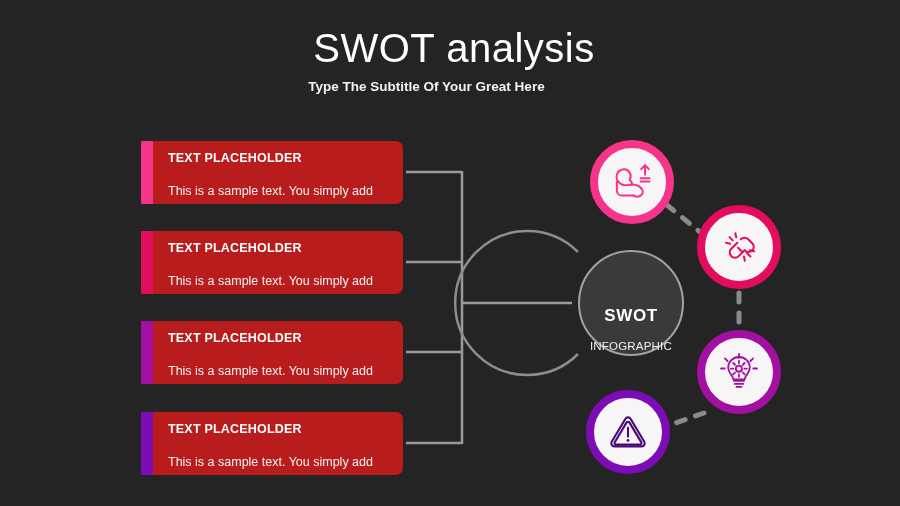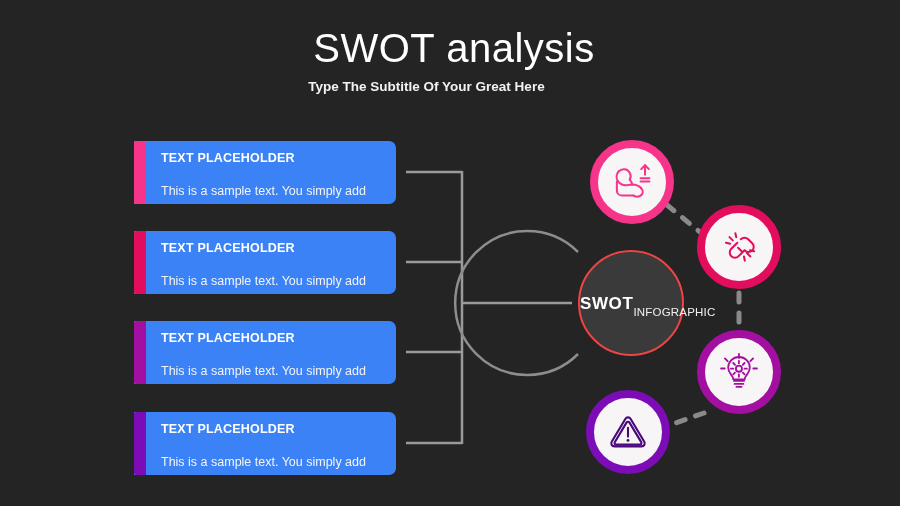--- a/index.html
+++ b/index.html
@@ -42,24 +42,24 @@
     text-align: center;
     color: #f2f2f2;
     font-size: 13.5px;
     font-weight: 700;
     line-height: 18px;
   }
 
   
   .card {
     position: absolute;
-    left: 134px;
+    left: 141px;
     width: 262px;
     height: 63px;
-    background: #3b82f6;
+    background: #b91c1c;
     border-radius: 0 7px 7px 0;
     box-sizing: border-box;
   }
   .card-bar {
     position: absolute;
     left: 0;
     top: 0;
     width: 12px;
     height: 63px;
     border-radius: 2px 0 0 2px;
@@ -104,41 +104,41 @@
 
   
   .hub {
     position: absolute;
     left: 578px;
     top: 250px;
     width: 106px;
     height: 106px;
     border-radius: 50%;
     background: #3a3a3a;
-    border: 2px solid #ef4444;
+    border: 2px solid #a3a3a3;
     box-sizing: border-box;
     display: flex;
-    flex-direction: row;
+    flex-direction: column;
     align-items: center;
-    justify-content: space-between;
+    justify-content: flex-end;
   }
   .hub-title {
     color: #ffffff;
     font-size: 17px;
     font-weight: 700;
     letter-spacing: 0.6px;
     line-height: 21px;
   }
   .hub-sub {
     color: #f0f0f0;
     font-size: 11.5px;
     font-weight: 400;
     letter-spacing: 0.2px;
     line-height: 15px;
-    margin-top: 19px;
+    margin-top: 13px;
   }
 
   
   .bubble {
     position: absolute;
     width: 84px;
     height: 84px;
     border-radius: 50%;
     background: #f7f5f6;
     box-sizing: border-box;

